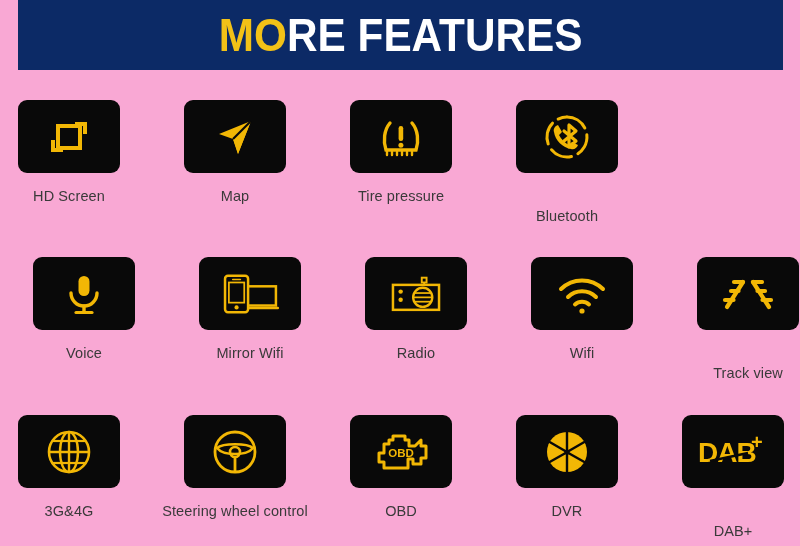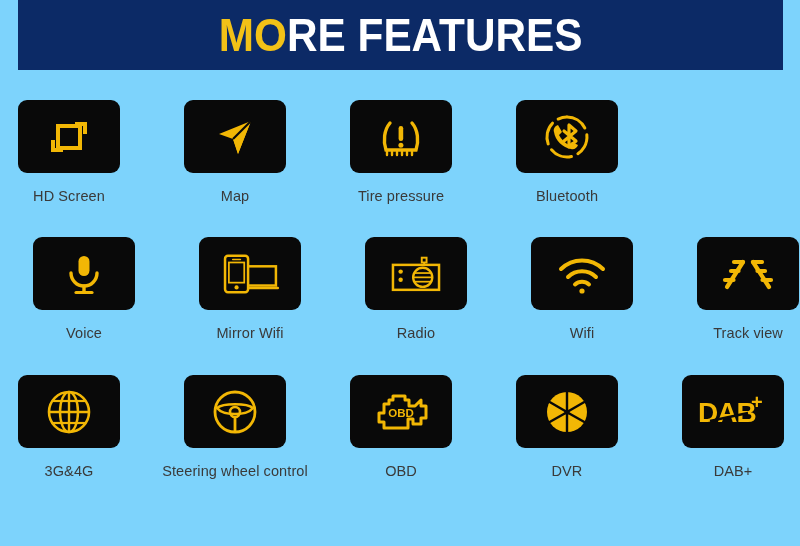--- a/index.html
+++ b/index.html
@@ -10,21 +10,21 @@
     height: 546px;
     background: #ffffff;
     font-family: "Liberation Sans", sans-serif;
     overflow: hidden;
   }
 
   .page {
     position: relative;
     width: 800px;
     height: 546px;
-    background: #7dd3fc;
+    background: #f9a8d4;
   }
 
   
   .banner {
     position: absolute;
     left: 18px;
     top: 0px;
     width: 765px;
     height: 70px;
     background: #0c2a66;
@@ -64,21 +64,21 @@
   .row-2 { margin-top: 30px; padding-left: 33px; }
   .row-3 { margin-top: 31px; }
 
   .cell {
     width: 102px;
     margin-right: 64px;
     display: flex;
     flex-direction: column;
     align-items: center;
   }
-  .cell:last-child { margin-right: 0; }
+  .cell:last-child { margin-right: 0; gap: 20px; }
 
   .tile {
     width: 102px;
     height: 73px;
     background: #090909;
     border-radius: 9px;
     display: flex;
     align-items: center;
     justify-content: center;
   }

